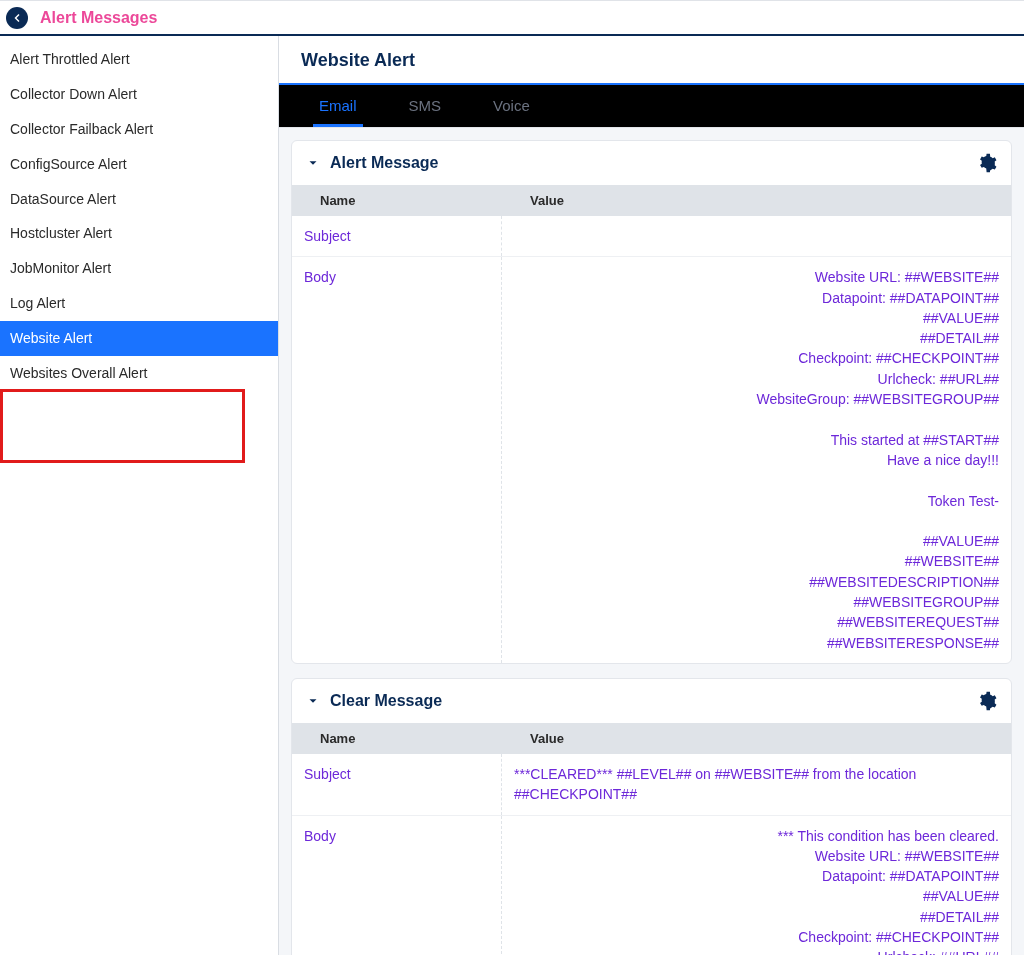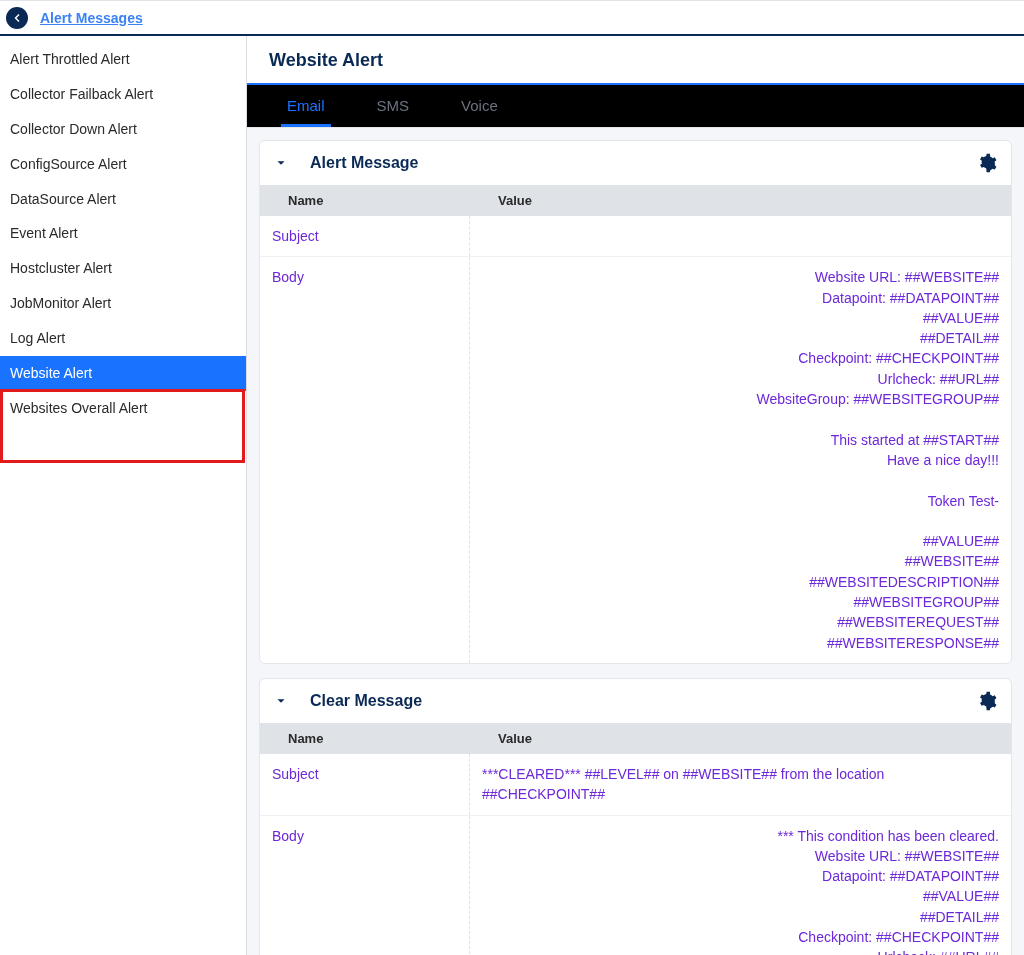--- a/index.html
+++ b/index.html
@@ -23,31 +23,30 @@
   }
   .back-circle {
     width: 22px; height: 22px;
     border-radius: 50%;
     background: #0a2a55;
     display: flex; align-items: center; justify-content: center;
     cursor: pointer;
   }
   .back-circle svg { width: 12px; height: 12px; fill: #fff; }
   .page-title {
-    font-size: 14px;
+    font-size: 16px;
     font-weight: 700;
-    color: #3b82f6;
-    text-decoration: underline;
+    color: #ec4899;
   }
   .layout {
     display: flex;
     height: calc(955px - 36px);
   }
   .sidebar {
-    width: 247px;
+    width: 279px;
     border-right: 1px solid #d9dde3;
     overflow-y: auto;
     padding-top: 6px;
     position: relative;
   }
   .sidebar-item {
     padding: 8px 10px;
     font-size: 14px;
     color: #2a2a2a;
     cursor: pointer;
@@ -104,21 +103,21 @@
   }
   .card {
     background: #fff;
     border: 1px solid #e3e6eb;
     border-radius: 6px;
     overflow: hidden;
   }
   .card-header {
     display: flex;
     align-items: center;
-    gap: 22px;
+    gap: 10px;
     padding: 12px 14px;
   }
   .chev {
     width: 14px; height: 14px;
     cursor: pointer;
   }
   .chev svg { width: 14px; height: 14px; fill: #0a2a55; }
   .card-title {
     font-size: 16px;
     font-weight: 700;
@@ -169,25 +168,24 @@
         <path d="M15 4l-8 8 8 8 2-2-6-6 6-6z"></path>
       </svg>
   </div>
   <div class="page-title">Alert Messages</div>
 </div>
 
 <div class="layout">
   <div class="sidebar">
     <div id="sidebar-items">
         <div class="sidebar-item">Alert Throttled Alert</div>
+        <div class="sidebar-item">Collector Down Alert</div>
         <div class="sidebar-item">Collector Failback Alert</div>
-        <div class="sidebar-item">Collector Down Alert</div>
         <div class="sidebar-item">ConfigSource Alert</div>
         <div class="sidebar-item">DataSource Alert</div>
-        <div class="sidebar-item">Event Alert</div>
         <div class="sidebar-item">Hostcluster Alert</div>
         <div class="sidebar-item">JobMonitor Alert</div>
         <div class="sidebar-item">Log Alert</div>
         <div class="sidebar-item selected">Website Alert</div>
         <div class="sidebar-item">Websites Overall Alert</div>
       </div>
     <div class="highlight-box" id="highlight-box" style="top: 353px; height: 74px;"></div>
   </div>
   <div class="main">
     <div class="main-title">Website Alert</div>

